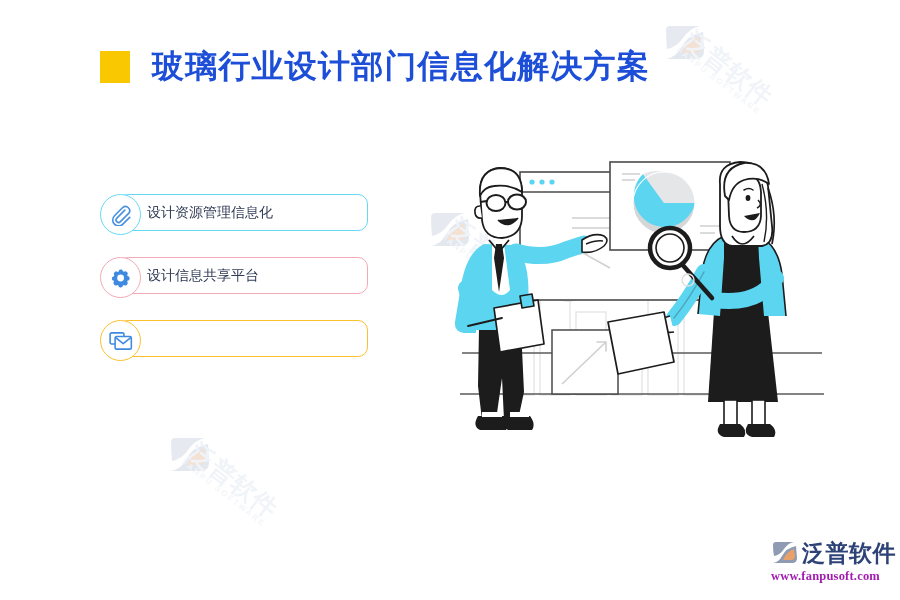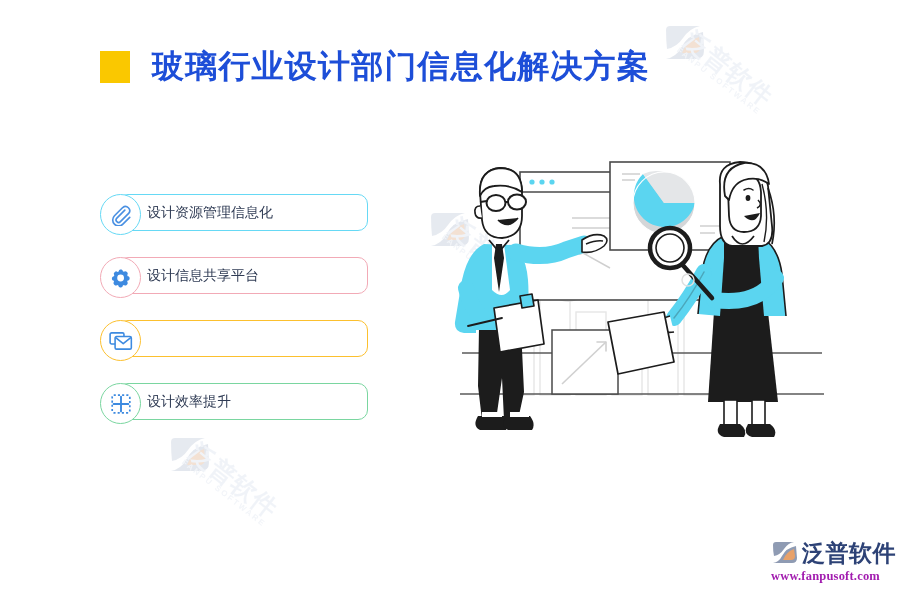--- a/index.html
+++ b/index.html
@@ -259,30 +259,20 @@
       <div class="feature-pill" style="border-color:#fcc02e"></div>
       <div class="feature-icon-wrap" style="border-color:#fcc02e">
         <svg width="24" height="22" viewBox="0 0 26 22">
           <rect x="1.2" y="2.2" width="15" height="12" rx="1.6" fill="#fff" stroke="#3d8ae0" stroke-width="1.7"></rect>
           <rect x="6.6" y="6.2" width="17.6" height="13.6" rx="1.6" fill="#fff" stroke="#3d8ae0" stroke-width="1.7"></rect>
           <path d="M7.6 7.6l7.8 6.2 7.8-6.2" fill="none" stroke="#3d8ae0" stroke-width="1.7" stroke-linecap="round" stroke-linejoin="round"></path>
         </svg>
       </div>
     </div>
 
-    <div class="feature-item">
-      <div class="feature-pill" style="border-color:#7ad6a0"></div>
-      <div class="feature-icon-wrap" style="border-color:#7ad6a0">
-        <svg width="24" height="24" viewBox="0 0 24 24">
-          <rect x="3.2" y="3.2" width="17.6" height="17.6" rx="1.5" fill="none" stroke="#3d8ae0" stroke-width="1.7" stroke-dasharray="2.1 2.1"></rect>
-          <path d="M12 4.6v14.8M4.6 12h14.8" fill="none" stroke="#3d8ae0" stroke-width="1.9" stroke-linecap="round"></path>
-        </svg>
-      </div>
-      <div class="feature-label">设计效率提升</div>
-    </div>
 
   </div>
 
   <div id="illustration">
     <svg width="420" height="310" viewBox="0 0 420 310">
       <defs>
         <clipPath id="clipPie">
           <rect x="178" y="22" width="120" height="88"></rect>
         </clipPath>
       </defs>

